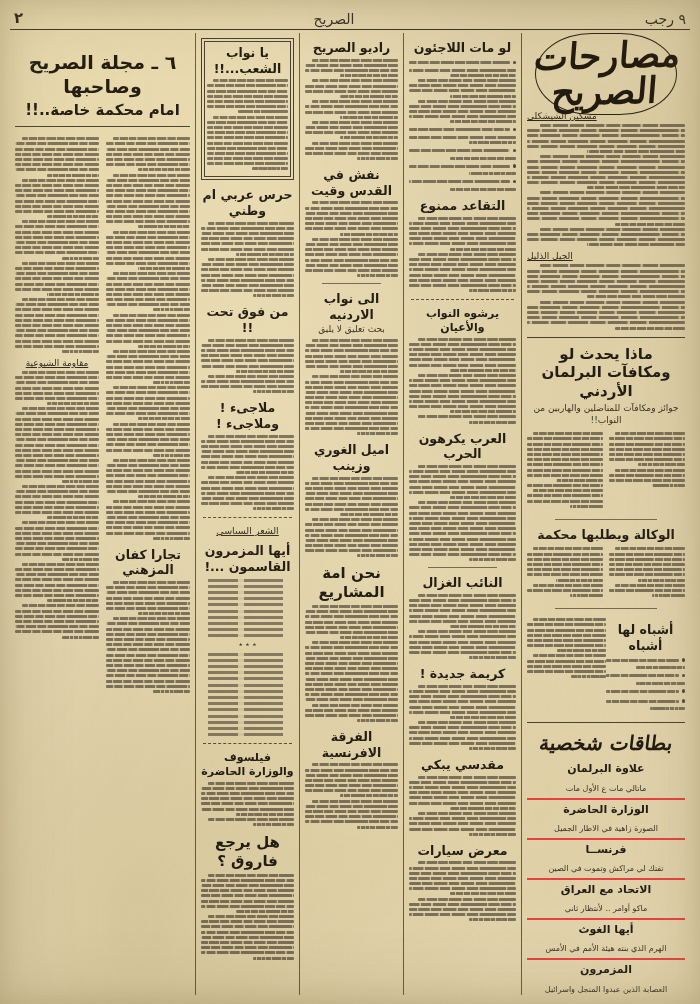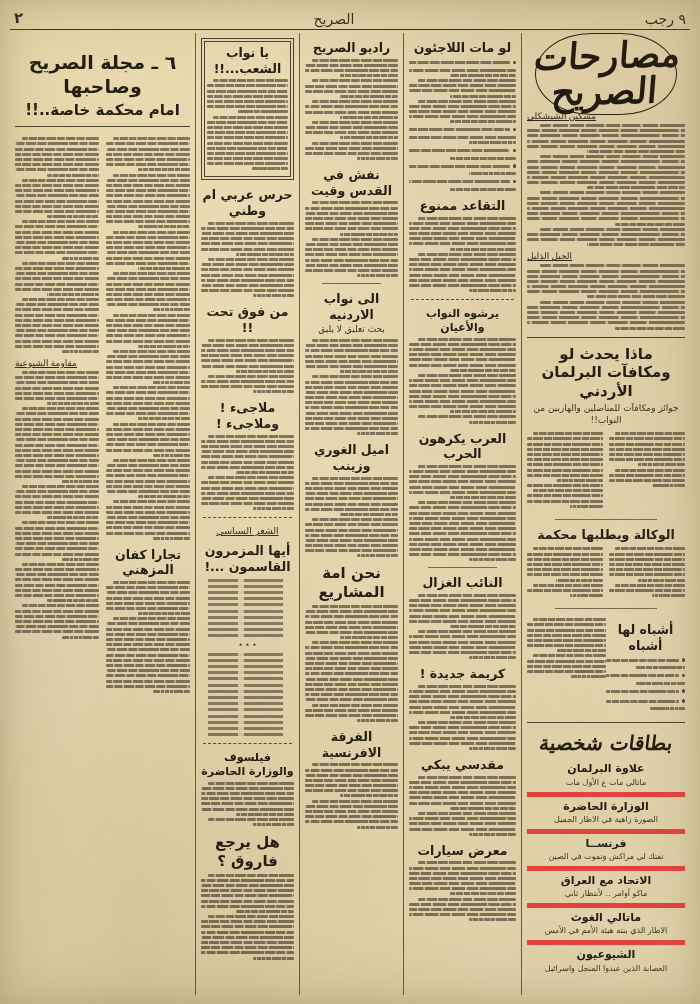--- a/index.html
+++ b/index.html
@@ -124,29 +124,29 @@
     position:absolute;left:8px;right:8px;top:-4px;bottom:-6px;
     border:1.6px solid #2e2718;border-radius:48%/60%;
     z-index:-1;
   }
   .signature{
     font-family:"DejaVu Serif","Liberation Serif",serif;
     font-size:20px;font-weight:bold;color:#241d11;
     text-align:center;transform:skewX(-7deg);margin:8px 0 4px 0;letter-spacing:-1px;
   }
   .byline{
-    text-align:left;font-size:9px;color:#332c1e;margin:2px 0 3px 0;text-decoration:underline;font-family:Liberation Serif, serif;
+    text-align:left;font-size:9px;color:#332c1e;margin:2px 0 3px 0;text-decoration:underline;
   }
 
   
   .idcard{margin:2px 0 0 0;}
-  .idcard .row{padding:3px 0 4px 0;border-bottom:5px solid #ef4444;text-align:center;}
+  .idcard .row{padding:3px 0 4px 0;border-bottom:2px solid #ef4444;text-align:center;}
   .idcard .row:last-child{border-bottom:none;}
   .idcard .k{font-size:11px;font-weight:bold;color:#241e14;line-height:1.2;}
-  .idcard .v{font-size:8px;color:#3d3526;margin-top:2px;line-height:1.25;}
+  .idcard .v{font-size:8px;color:#3d3526;margin-top:8px;line-height:1.25;}
 
   .pgnum{font-size:15px;font-weight:bold;color:#2b2418;}
 
   .poem{margin:4px 0;}
   .poem .pl{height:3px;margin:3.2px 0;opacity:.7;border-radius:1px;
     background:linear-gradient(90deg, rgba(52,45,32,.0) 0 8%, rgba(52,45,32,.75) 8% 40%, rgba(52,45,32,.1) 40% 46%, rgba(52,45,32,.75) 46% 88%, rgba(52,45,32,0) 88% 100%);}
 </style>
 </head>
 <body>
 
@@ -350,25 +350,25 @@
         </div>
         <div class="row">
           <div class="k">فرنســا</div>
           <div class="v">تفتك لي مراكش وتموت في الصين</div>
         </div>
         <div class="row">
           <div class="k">الاتحاد مع العراق</div>
           <div class="v">ماكو أوامر .. لأنتظار ثاني</div>
         </div>
         <div class="row">
-          <div class="k">ماتالي الغوث</div>
-          <div class="v">الاطار الذي بنته هيئة الأمم في الأمس</div>
+          <div class="k">أيها الغوث</div>
+          <div class="v">الهرم الذي بنته هيئة الأمم في الأمس</div>
         </div>
         <div class="row">
-          <div class="k">الشيوعيون</div>
+          <div class="k">المزمرون</div>
           <div class="v">العصابة الذين عبدوا المنجل واسرائيل</div>
         </div>
       </div>
     </div>
 
     <div class="col c-4">
       <div class="hl hl-md">لو مات اللاجئون</div>
       <div class="body dense">
         <div class="bulletline">
             <span class="dot"></span>
@@ -978,21 +978,21 @@
               <div class="ln b"></div>
             <div class="ln d"></div>
               <div class="ln"></div>
               <div class="ln c"></div>
               <div class="ln b"></div>
             <div class="ln"></div>
               <div class="ln d"></div>
               <div class="ln short2"></div>
           </div>
 
-          <div class="byline" style="text-align:left;">مقاومة الشيوعية</div>
+          <div class="byline" style="text-align:center;">مقاومة الشيوعية</div>
           <div class="body dense">
             <div class="ln ind"></div>
               <div class="ln b"></div>
               <div class="ln c"></div>
               <div class="ln"></div>
             <div class="ln d"></div>
               <div class="ln b"></div>
               <div class="ln short"></div>
             <div class="ln ind"></div>
               <div class="ln c"></div>

